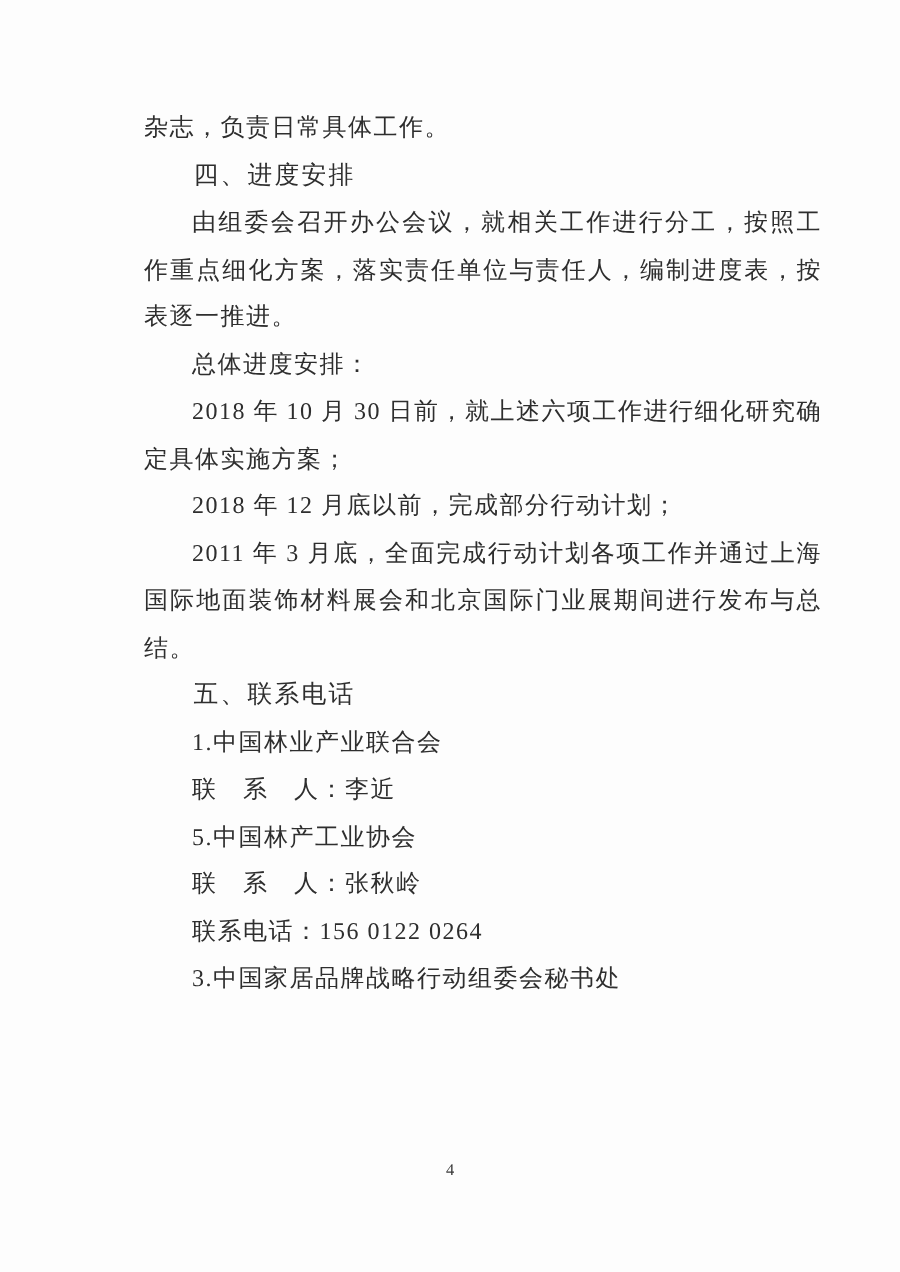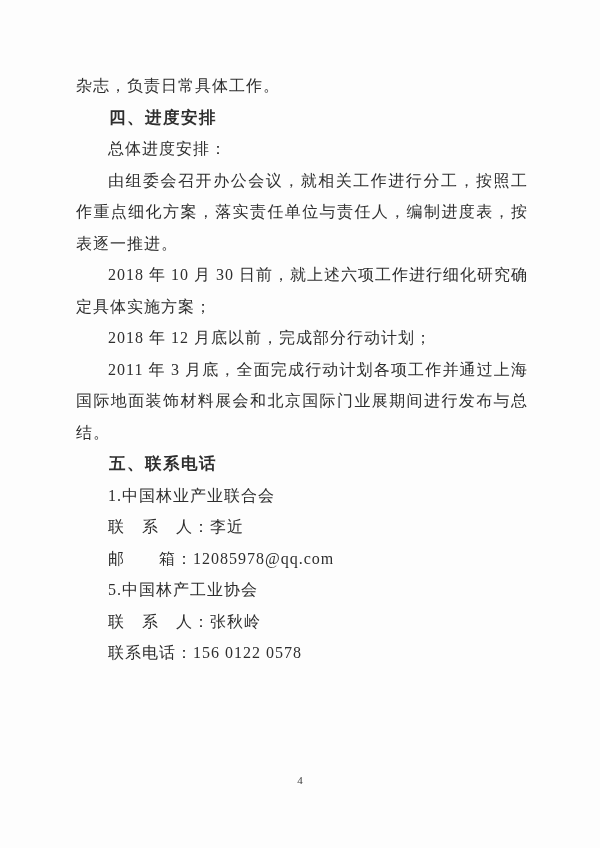--- a/index.html
+++ b/index.html
@@ -11,42 +11,42 @@
     position: relative;
     width: 600px;
     height: 848px;
     background: #fdfdfd;
     overflow: hidden;
     font-family: "Liberation Serif", "DejaVu Serif", serif;
     color: #2e2e2e;
   }
   .content {
     position: absolute;
-    left: 76px;
+    left: 96px;
     top: 70px;
     width: 452px;
     font-size: 16px;
     line-height: 31.5px;
     letter-spacing: 1px;
   }
   .content p {
     margin: 0;
     padding: 0;
     text-align: justify;
     white-space: pre-wrap;
   }
   .p-continuation {
     text-indent: 0;
   }
   .p-body {
     text-indent: 2em;
   }
   .p-heading {
     text-indent: 2em;
-    font-weight: 700;
+    font-weight: 400;
     font-family: "Liberation Sans", "DejaVu Sans", sans-serif;
     font-size: 16.5px;
     letter-spacing: 1.5px;
   }
   .page-number {
     position: absolute;
     left: 0;
     right: 0;
     top: 774px;
     text-align: center;
@@ -55,27 +55,27 @@
     color: #3a3a3a;
   }
 </style>
 </head>
 <body>
 
 <div class="page">
   <div class="content">
     <p class="p-continuation">杂志，负责日常具体工作。</p>
     <p class="p-heading">四、进度安排</p>
+    <p class="p-body">由组委会召开办公会议，就相关工作进行分工，按照工作重点细化方案，落实责任单位与责任人，编制进度表，按表逐一推进。</p>
     <p class="p-body">总体进度安排：</p>
-    <p class="p-body">由组委会召开办公会议，就相关工作进行分工，按照工作重点细化方案，落实责任单位与责任人，编制进度表，按表逐一推进。</p>
     <p class="p-body">2018 年 10 月 30 日前，就上述六项工作进行细化研究确定具体实施方案；</p>
     <p class="p-body">2018 年 12 月底以前，完成部分行动计划；</p>
     <p class="p-body">2011 年 3 月底，全面完成行动计划各项工作并通过上海国际地面装饰材料展会和北京国际门业展期间进行发布与总结。</p>
     <p class="p-heading">五、联系电话</p>
     <p class="p-body">1.中国林业产业联合会</p>
     <p class="p-body">联　系　人：李近</p>
-    <p class="p-body">邮　　箱：12085978@qq.com</p>
     <p class="p-body">5.中国林产工业协会</p>
     <p class="p-body">联　系　人：张秋岭</p>
-    <p class="p-body">联系电话：156 0122 0578</p>
+    <p class="p-body">联系电话：156 0122 0264</p>
+    <p class="p-body">3.中国家居品牌战略行动组委会秘书处</p>
   </div>
   <div class="page-number">4</div>
 </div>
 
 </body></html>

